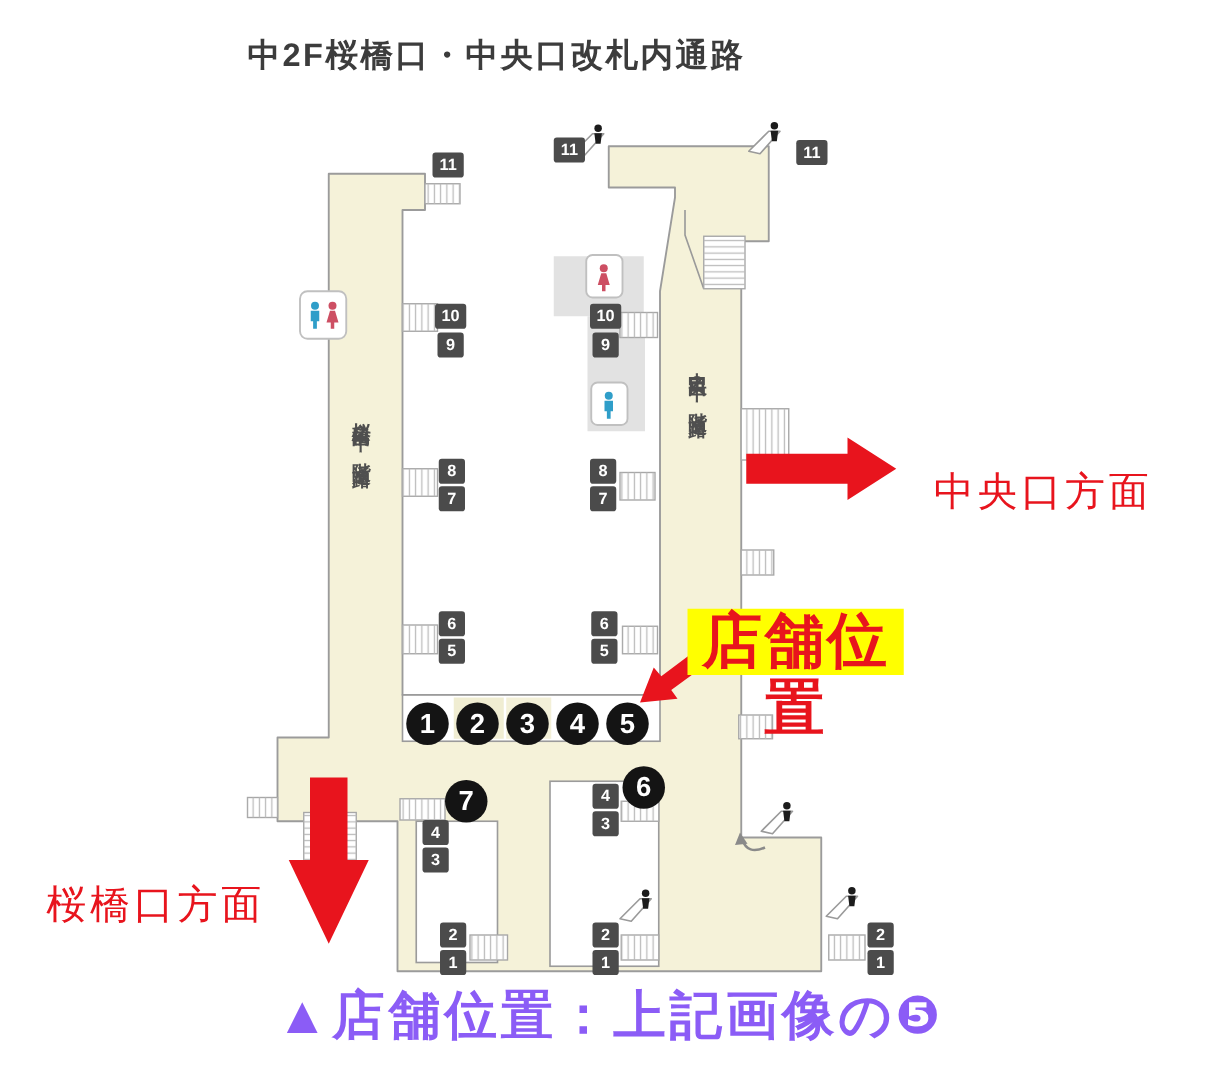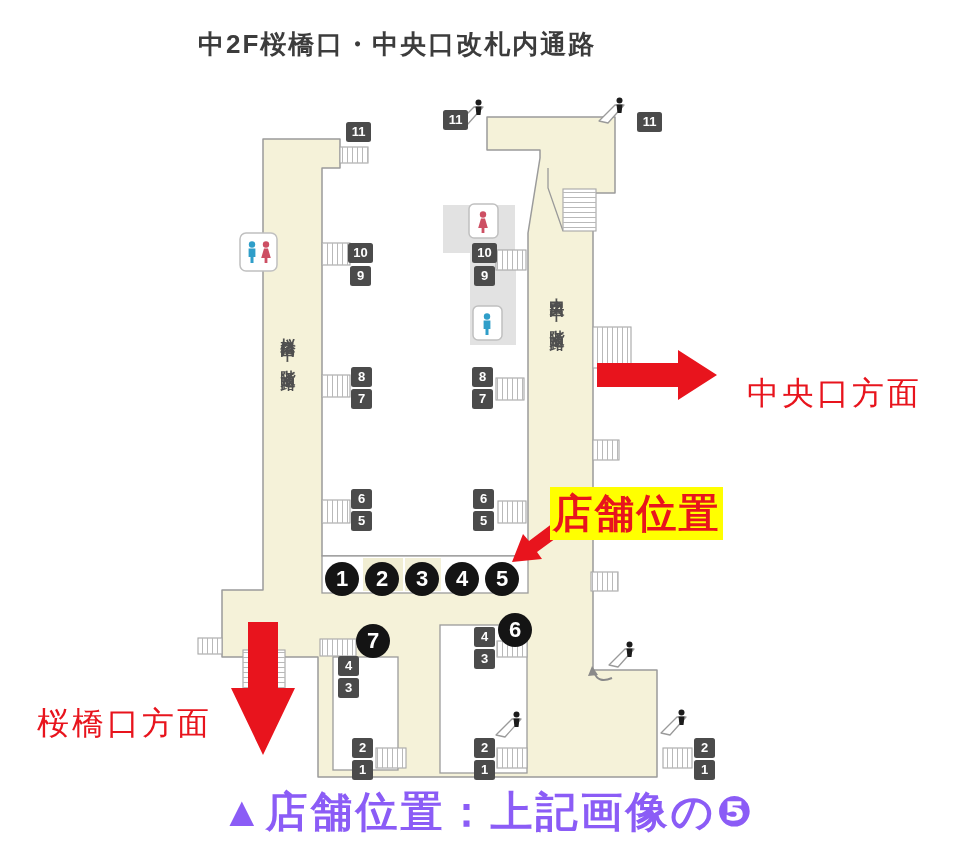--- a/index.html
+++ b/index.html
@@ -12,21 +12,21 @@
          font-size:13px;height:20px;line-height:20px;text-align:center;border-radius:2.5px;}
   .w1{width:21px}.w2{width:25px}
   .shopcircle{position:absolute;z-index:3;width:34px;height:34px;border-radius:50%;
          background:#141414;color:#ffffff;font-size:22px;font-weight:bold;
          display:flex;align-items:center;justify-content:center;}
   .vlabel{position:absolute;z-index:2;writing-mode:vertical-rl;text-orientation:upright;
          font-size:15px;font-weight:600;color:#4f4f4f;letter-spacing:3px;}
   .dirtext{position:absolute;z-index:2;color:#e8141d;font-size:32px;font-weight:500;
          letter-spacing:3px;white-space:nowrap;}
   .storebox{position:absolute;z-index:4;left:550px;top:487px;width:173px;height:53px;
-         background:#ffff00;color:#e8141d;font-size:40px;font-weight:900;line-height:53px;
+         background:#ffff00;color:#e8141d;font-size:48px;font-weight:900;line-height:53px;
          text-align:center;letter-spacing:2px;}
   .caption{position:absolute;z-index:2;left:0;top:784px;width:100%;text-align:center;
          font-size:42px;font-weight:800;color:#8b5cf6;letter-spacing:3px;}
 </style>
 </head>
 <body>
 
 <div class="stage">
 
   <svg class="map" width="976" height="856" viewBox="0 0 976 856">

